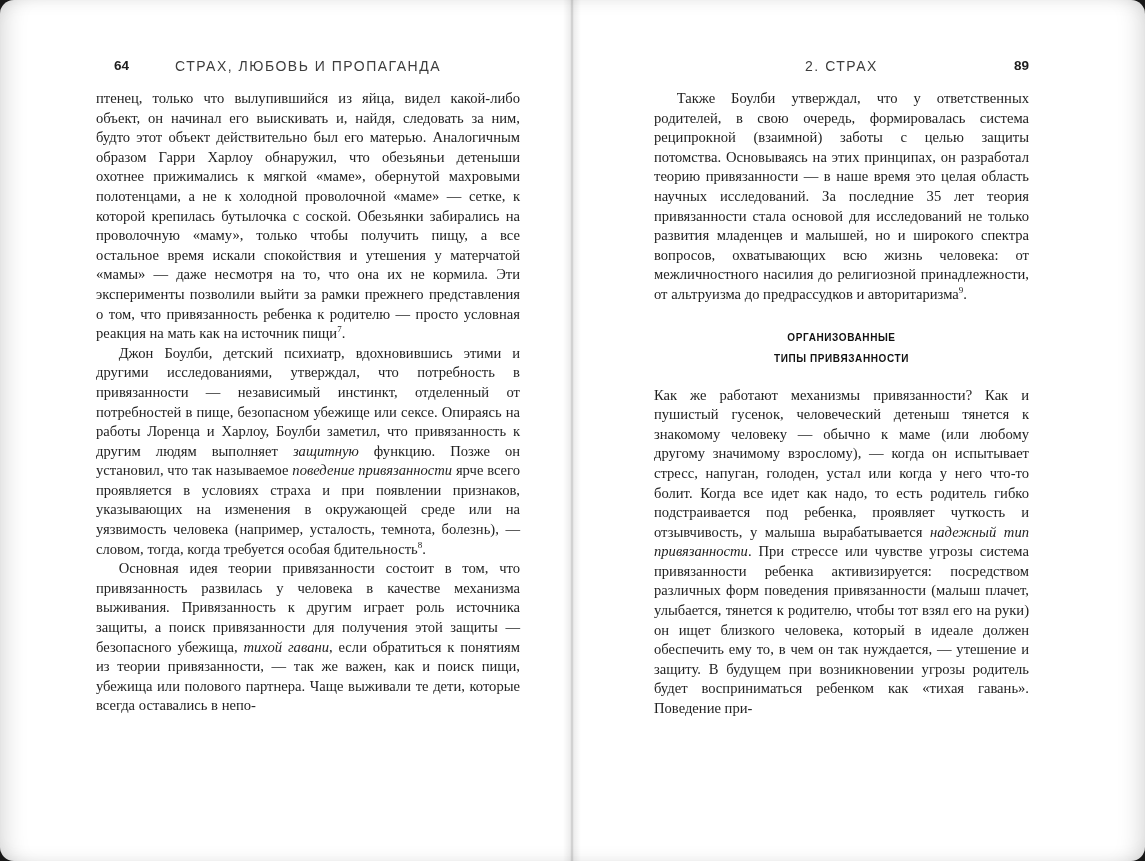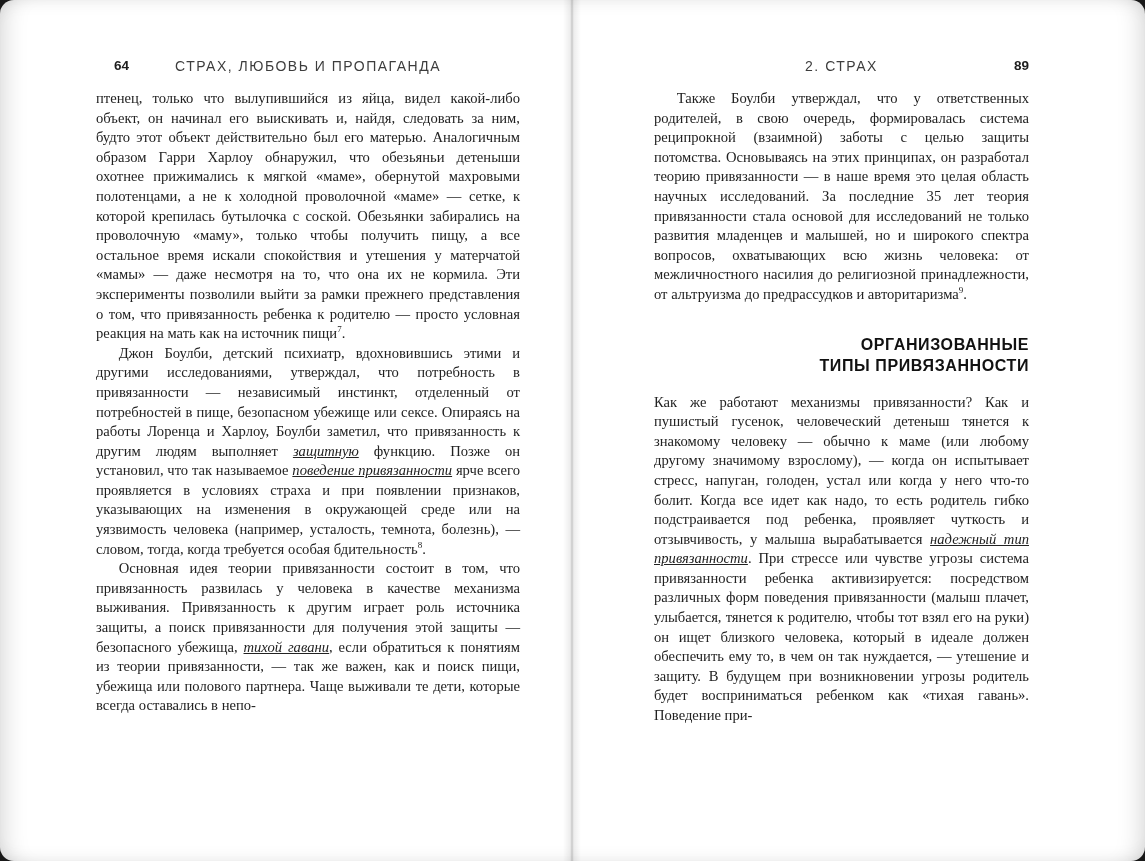--- a/index.html
+++ b/index.html
@@ -64,36 +64,36 @@
   .page-left .page-num  { left: 18px; }
   .page-right .page-num { right: 0; }
   .body-text {
     font-size: 14.6px;
     line-height: 19.6px;
     color: var(--text-color, #222222);
     text-align: justify;
   }
   .para { text-align: justify; }
   .para.indent { text-indent: 1.55em; }
-  .body-text em { font-style: italic; text-decoration: underline; }
+  .body-text em { font-style: italic; }
   .body-text sup {
     font-size: 9px;
     line-height: 0;
     vertical-align: super;
   }
   .section-heading {
     font-family: "Liberation Sans", sans-serif;
     font-weight: 700;
-    font-size: 16px;
+    font-size: 10px;
     line-height: 21px;
     letter-spacing: 0.6px;
     color: #111111;
-    margin-top: 29px;
+    margin-top: 22px;
     margin-bottom: 17px;
-    text-align: right;
+    text-align: center;
   }
 </style>
 </head>
 <body>
 
 <div class="spread">
 
   <div class="page page-left">
     <div class="running-header">
       <span class="page-num">64</span>

